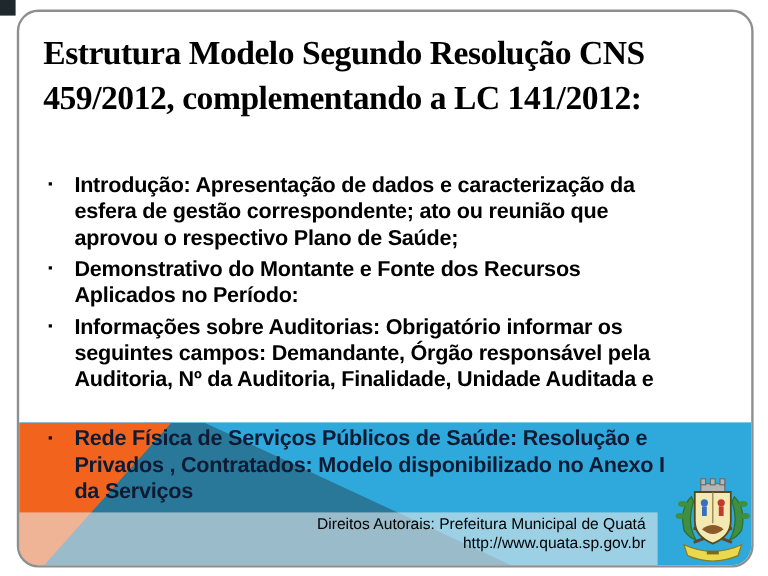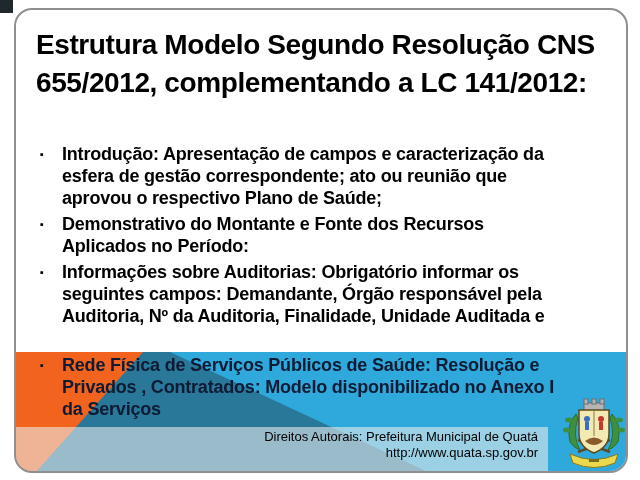--- a/index.html
+++ b/index.html
@@ -25,20 +25,21 @@
     overflow: hidden;
   }
   .title {
     position: absolute; left: 20px; top: 16px;
     color: #000000;
     font-weight: bold;
     font-size: 28px;
     line-height: 38px;
     letter-spacing: -0.4px;
     white-space: nowrap;
+    font-family: Liberation Serif, serif;
   }
   .bullets {
     position: absolute; left: 24px; top: 133px; width: 582px;
   }
   .bullet { display: flex; margin-bottom: 4px; }
   .bullet .marker {
     width: 22px; flex: 0 0 22px;
     font-size: 11px; line-height: 22px;
     color: #000000;
   }
@@ -93,28 +94,28 @@
 </style>
 </head>
 <body>
 
 <div class="corner-square"></div>
 
 <div class="slide-card">
 
   <div class="title">
     <div>Estrutura Modelo Segundo Resolução CNS</div>
-    <div>655/2012, complementando a LC 141/2012:</div>
+    <div>459/2012, complementando a LC 141/2012:</div>
   </div>
 
   <div class="bullets">
     <div class="bullet">
       <span class="marker">▪</span>
       <div class="lines">
-        <div>Introdução: Apresentação de campos e caracterização da</div>
+        <div>Introdução: Apresentação de dados e caracterização da</div>
         <div>esfera de gestão correspondente; ato ou reunião que</div>
         <div>aprovou o respectivo Plano de Saúde;</div>
       </div>
     </div>
     <div class="bullet">
       <span class="marker">▪</span>
       <div class="lines">
         <div>Demonstrativo do Montante e Fonte dos Recursos</div>
         <div>Aplicados no Período:</div>
       </div>

